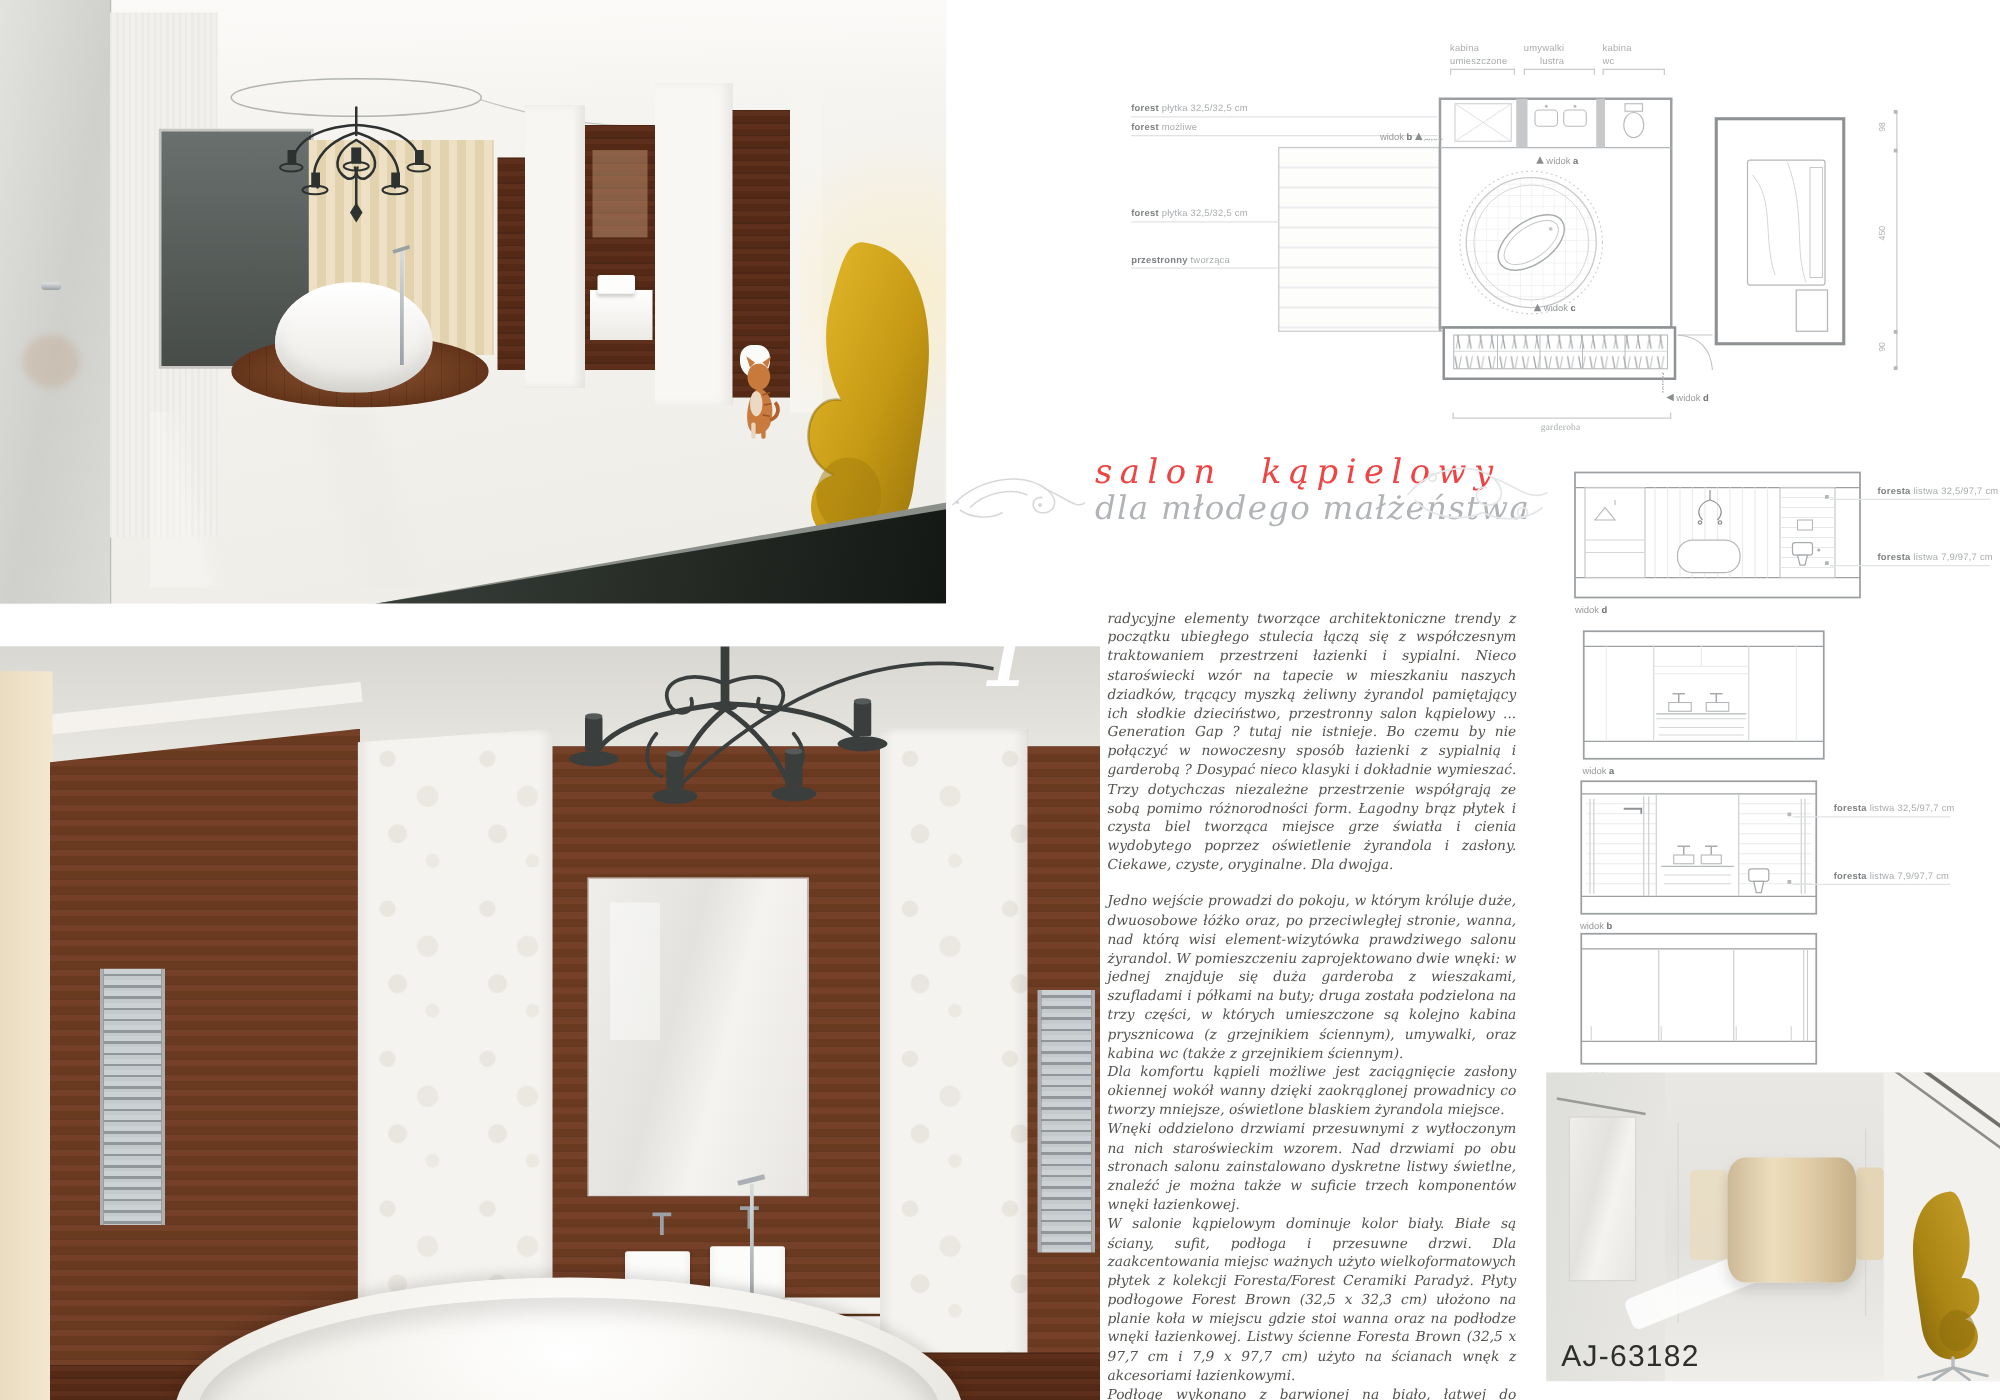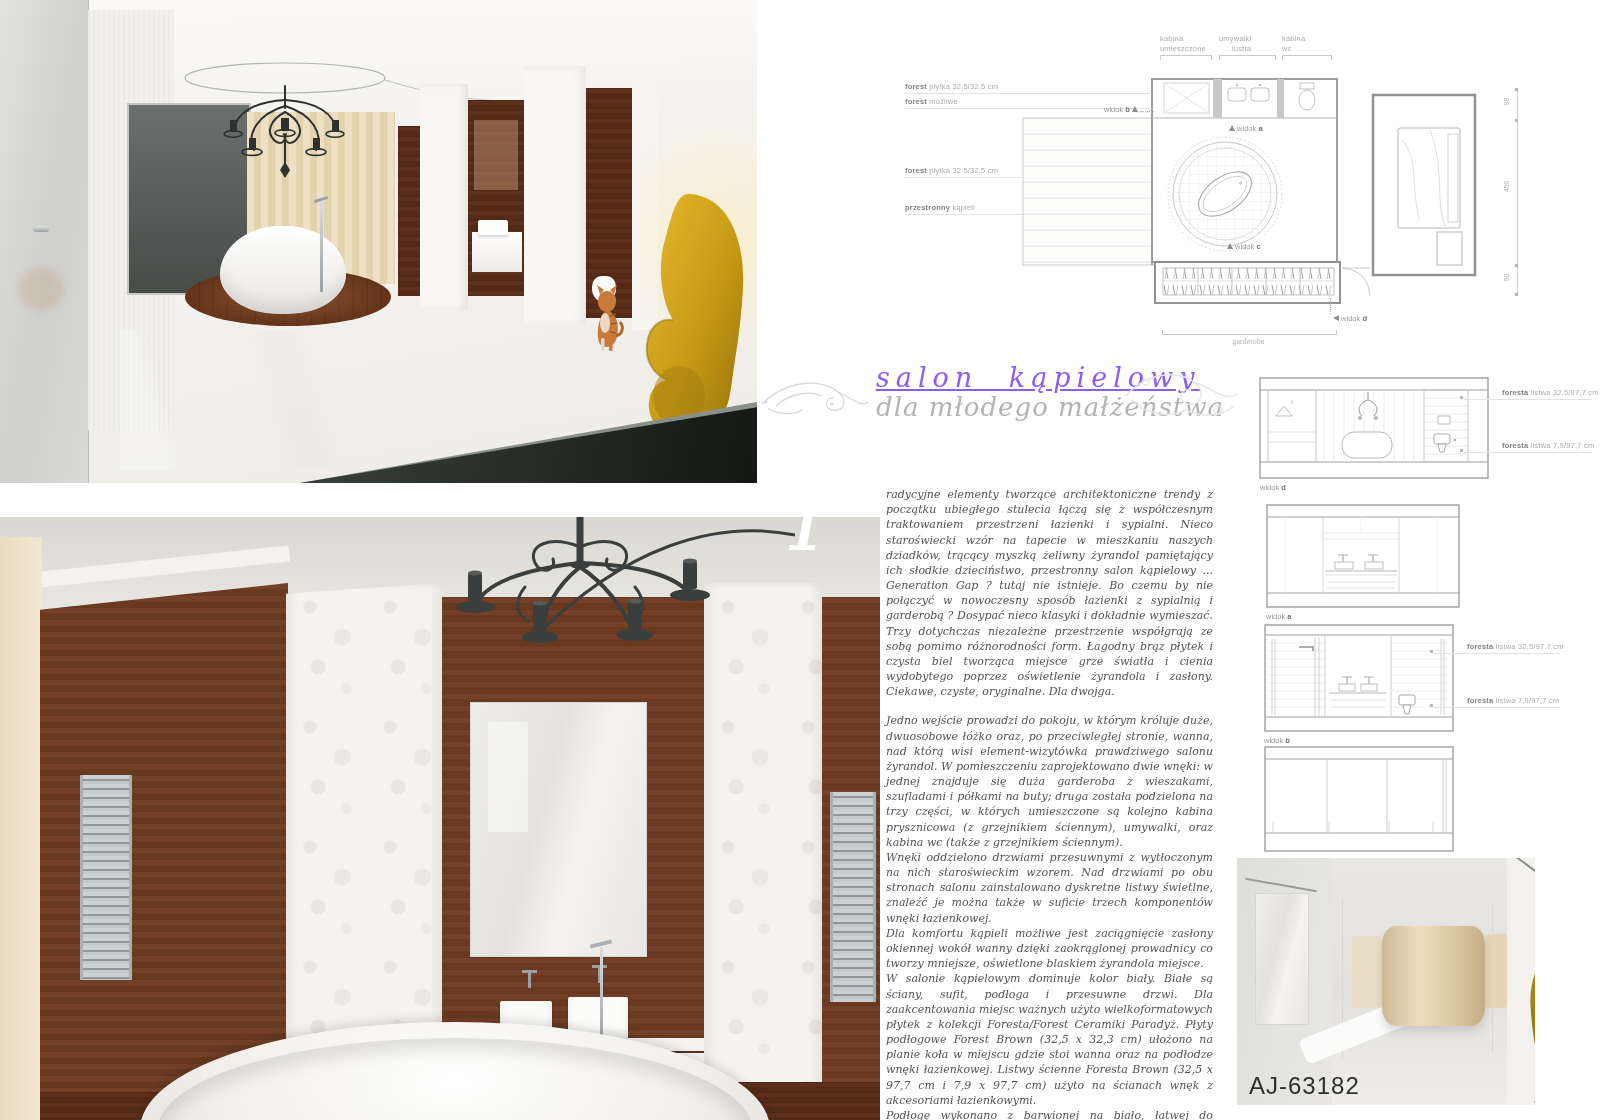--- a/index.html
+++ b/index.html
@@ -12,33 +12,33 @@
   .line{position:absolute;height:1px;background:#e0e2e4;}
   .dot{position:absolute;width:3px;height:3px;background:#b5b8ba;}
   .dotted-h{position:absolute;border-top:1px dotted #b3b6b8;}
   .dotted-v{position:absolute;border-left:1px dotted #b3b6b8;}
   .bracket-down{position:absolute;height:4px;border-top:1px solid #c9cbcd;border-left:1px solid #c9cbcd;border-right:1px solid #c9cbcd;}
   .bracket-up{position:absolute;height:4px;border-bottom:1px solid #c9cbcd;border-left:1px solid #c9cbcd;border-right:1px solid #c9cbcd;}
   .vdim{position:absolute;font:7px "Liberation Sans",sans-serif;color:#b0b3b5;transform:rotate(-90deg);transform-origin:center;}
   .tri{display:inline-block;width:0;height:0;border-left:3.5px solid transparent;border-right:3.5px solid transparent;border-bottom:6px solid #8b8e90;}
   .tri-left{display:inline-block;width:0;height:0;border-top:3.5px solid transparent;border-bottom:3.5px solid transparent;border-right:6px solid #8b8e90;}
   
-  #title-line1{position:absolute;left:876px;top:362px;font:italic 27px "DejaVu Serif",serif;color:#8b5cf6;letter-spacing:6px;word-spacing:16px;text-decoration:underline;}
+  #title-line1{position:absolute;left:876px;top:362px;font:italic 27px "DejaVu Serif",serif;color:#ef4444;letter-spacing:6px;word-spacing:16px;}
   #title-line2{position:absolute;left:876px;top:392px;font:italic 26px "DejaVu Serif",serif;color:#b1b4b6;letter-spacing:1px;}
   #dropcap{position:absolute;left:778px;top:474px;font:italic 90px/1 "DejaVu Serif",serif;color:#ffffff;z-index:6;}
   
   #article{position:absolute;left:886px;top:487px;width:327px;font:italic 11px/1.38 "DejaVu Serif",serif;
            color:#53524e;text-align:justify;}
   #article p{margin:0;}
   .par-gap{margin-bottom:14px !important;}
   
   .render{position:absolute;overflow:hidden;}
   #render-top{left:0;top:0;width:757px;height:483px;background:linear-gradient(170deg,#f8f7f4 0%,#f3f2ee 45%,#edece7 100%);}
   #render-bottom{left:0;top:517px;width:880px;height:603px;background:linear-gradient(#d9d7d2 0%,#e7e5e0 14%,#f0eee9 32%,#f3f1ec 100%);}
-  #render-small{left:1237px;top:858px;width:298px;height:247px;background:linear-gradient(#e9e8e5 0%,#e2e1de 55%,#efeeeb 100%);}
+  #render-small{left:1237px;top:858px;width:363px;height:247px;background:linear-gradient(#e9e8e5 0%,#e2e1de 55%,#efeeeb 100%);}
   .wood{background:repeating-linear-gradient(to bottom,rgba(0,0,0,.14) 0 1px,rgba(255,255,255,0) 1px 12px),
         repeating-linear-gradient(to bottom,#744028 0 6px,#693920 6px 12px);}
   .wood-dark{background:repeating-linear-gradient(to bottom,rgba(0,0,0,.18) 0 1px,rgba(255,255,255,0) 1px 10px),
         repeating-linear-gradient(to bottom,#5e2f1a 0 5px,#542a16 5px 10px);}
   .damask{background-color:#f5f3ef;background-image:
       radial-gradient(circle at 30% 20%,#e9e6e0 0 6px,rgba(0,0,0,0) 7px),
       radial-gradient(circle at 70% 45%,#ebe8e2 0 8px,rgba(0,0,0,0) 9px),
       radial-gradient(circle at 40% 70%,#e9e6e0 0 7px,rgba(0,0,0,0) 8px),
       radial-gradient(circle at 75% 88%,#ece9e3 0 5px,rgba(0,0,0,0) 6px);
       background-size:80px 120px;
@@ -295,21 +295,21 @@
     <span>kabina</span><br><span>wc</span>
   </div>
   <div class="bracket-down" style="left:1282px;top:55px;width:48px;"></div>
 
   <div class="lbl" style="left:905px;top:82px;"><b>forest</b><span> płytka 32,5/32,5 cm</span></div>
   <div class="line" style="left:905px;top:93px;width:245px;"></div>
   <div class="lbl" style="left:905px;top:97px;"><b>forest</b><span> możliwe</span></div>
   <div class="line" style="left:905px;top:108px;width:245px;"></div>
   <div class="lbl" style="left:905px;top:166px;"><b>forest</b><span> płytka 32,5/32,5 cm</span></div>
   <div class="line" style="left:905px;top:177px;width:118px;"></div>
-  <div class="lbl" style="left:905px;top:203px;"><b>przestronny</b><span> kąpieli</span></div>
+  <div class="lbl" style="left:905px;top:203px;"><b>przestronny</b><span> tworząca</span></div>
   <div class="line" style="left:905px;top:214px;width:118px;"></div>
 
   <div class="view-label" style="left:1104px;top:105px;"><span>widok</span> <b>b</b> <span class="tri"></span></div>
   <div class="dotted-h" style="left:1140px;top:111px;width:14px;"></div>
   <div class="view-label" style="left:1229px;top:124px;"><span class="tri"></span> <span>widok</span> <b>a</b></div>
   <div class="view-label" style="left:1227px;top:242px;"><span class="tri"></span> <span>widok</span> <b>c</b></div>
   <div class="dotted-v" style="left:1330px;top:298px;height:16px;"></div>
   <div class="view-label" style="left:1333px;top:314px;"><span class="tri-left"></span> <span>widok</span> <b>d</b></div>
 
   <div class="bracket-up" style="left:1162px;top:330px;width:173px;"></div>
@@ -428,22 +428,22 @@
       </g>
     <g stroke="#c9cbcd" stroke-width="0.9">
         <path d="M180,14 V88 M183,14 V88"></path>
       </g>
   </svg>
   <div class="view-label" style="left:1266px;top:856px;"><span>widok</span> <b>c</b></div>
 
   <div id="article">
     <p class="par-gap">radycyjne elementy tworzące architektoniczne trendy z początku ubiegłego stulecia łączą się z współczesnym traktowaniem przestrzeni łazienki i sypialni. Nieco staroświecki wzór na tapecie w mieszkaniu naszych dziadków, trącący myszką żeliwny żyrandol pamiętający ich słodkie dzieciństwo, przestronny salon kąpielowy ... Generation Gap ? tutaj nie istnieje. Bo czemu by nie połączyć w nowoczesny sposób łazienki z sypialnią i garderobą ? Dosypać nieco klasyki i dokładnie wymieszać. Trzy dotychczas niezależne przestrzenie współgrają ze sobą pomimo różnorodności form. Łagodny brąz płytek i czysta biel tworząca miejsce grze światła i cienia wydobytego poprzez oświetlenie żyrandola i zasłony. Ciekawe, czyste, oryginalne. Dla dwojga.</p>
     <p>Jedno wejście prowadzi do pokoju, w którym króluje duże, dwuosobowe łóżko oraz, po przeciwległej stronie, wanna, nad którą wisi element-wizytówka prawdziwego salonu żyrandol. W pomieszczeniu zaprojektowano dwie wnęki: w jednej znajduje się duża garderoba z wieszakami, szufladami i półkami na buty; druga została podzielona na trzy części, w których umieszczone są kolejno kabina prysznicowa (z grzejnikiem ściennym), umywalki, oraz kabina wc (także z grzejnikiem ściennym).</p>
+    <p>Dla komfortu kąpieli możliwe jest zaciągnięcie zasłony okiennej wokół wanny dzięki zaokrąglonej prowadnicy co tworzy mniejsze, oświetlone blaskiem żyrandola miejsce.</p>
     <p>Wnęki oddzielono drzwiami przesuwnymi z wytłoczonym na nich staroświeckim wzorem. Nad drzwiami po obu stronach salonu zainstalowano dyskretne listwy świetlne, znaleźć je można także w suficie trzech komponentów wnęki łazienkowej.</p>
-    <p>Dla komfortu kąpieli możliwe jest zaciągnięcie zasłony okiennej wokół wanny dzięki zaokrąglonej prowadnicy co tworzy mniejsze, oświetlone blaskiem żyrandola miejsce.</p>
     <p>W salonie kąpielowym dominuje kolor biały. Białe są ściany, sufit, podłoga i przesuwne drzwi. Dla zaakcentowania miejsc ważnych użyto wielkoformatowych płytek z kolekcji Foresta/Forest Ceramiki Paradyż. Płyty podłogowe Forest Brown (32,5 x 32,3 cm) ułożono na planie koła w miejscu gdzie stoi wanna oraz na podłodze wnęki łazienkowej. Listwy ścienne Foresta Brown (32,5 x 97,7 cm i 7,9 x 97,7 cm) użyto na ścianach wnęk z akcesoriami łazienkowymi.</p>
     <p>Podłogę wykonano z barwionej na biało, łatwej do utrzymania w czystości i wodoodpornej, polerowanej żywicy epoksydowej. Drzwi przesuwne wnęk z wytłoczonym wzorem zaprojektowano z corianu materiału odpornego na wilgoć, środki chemiczne i ścieranie.</p>
 
   </div>
 
   <div id="render-small" class="render">
     <div class="abs" style="left:0;top:0;width:95px;height:247px;background:linear-gradient(100deg,#dededa,#e8e7e4);"></div>
     <div class="abs mirror" style="left:18px;top:35px;width:52px;height:130px;"></div>
     <div class="abs" style="left:8px;top:26px;width:72px;height:2px;background:#9a9a96;transform:rotate(10deg);"></div>
     <div class="abs" style="left:270px;top:0;width:93px;height:247px;background:#f2f1ee;"></div>

